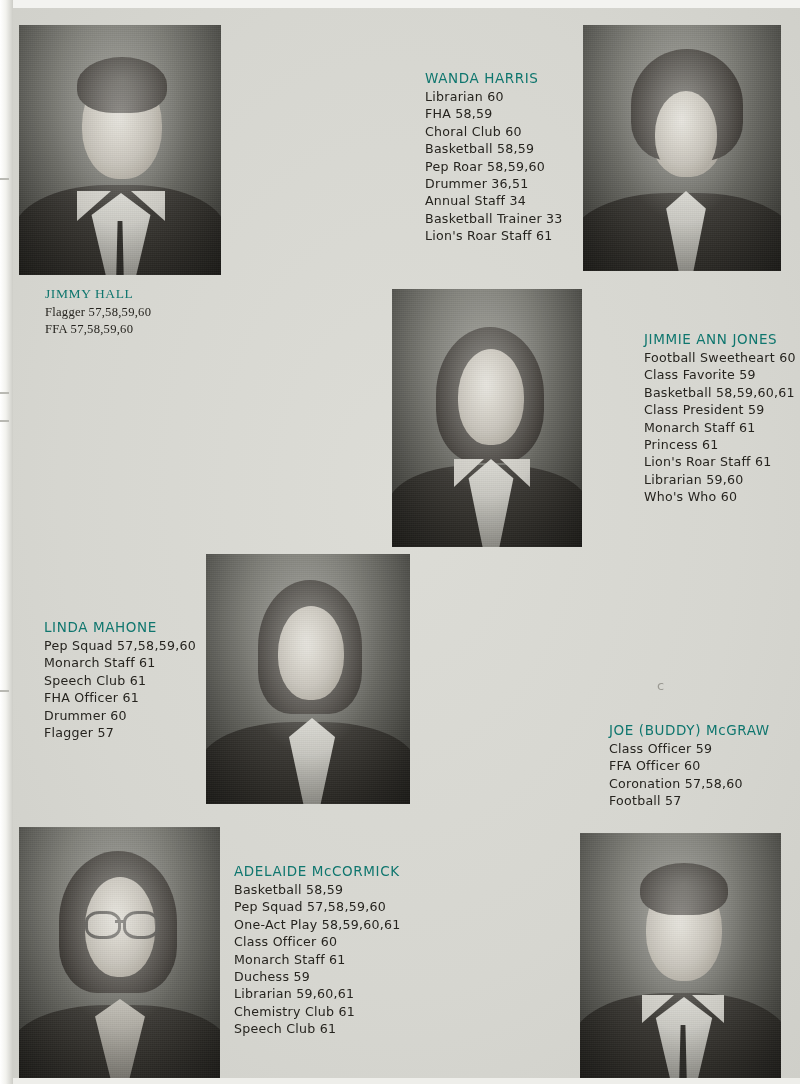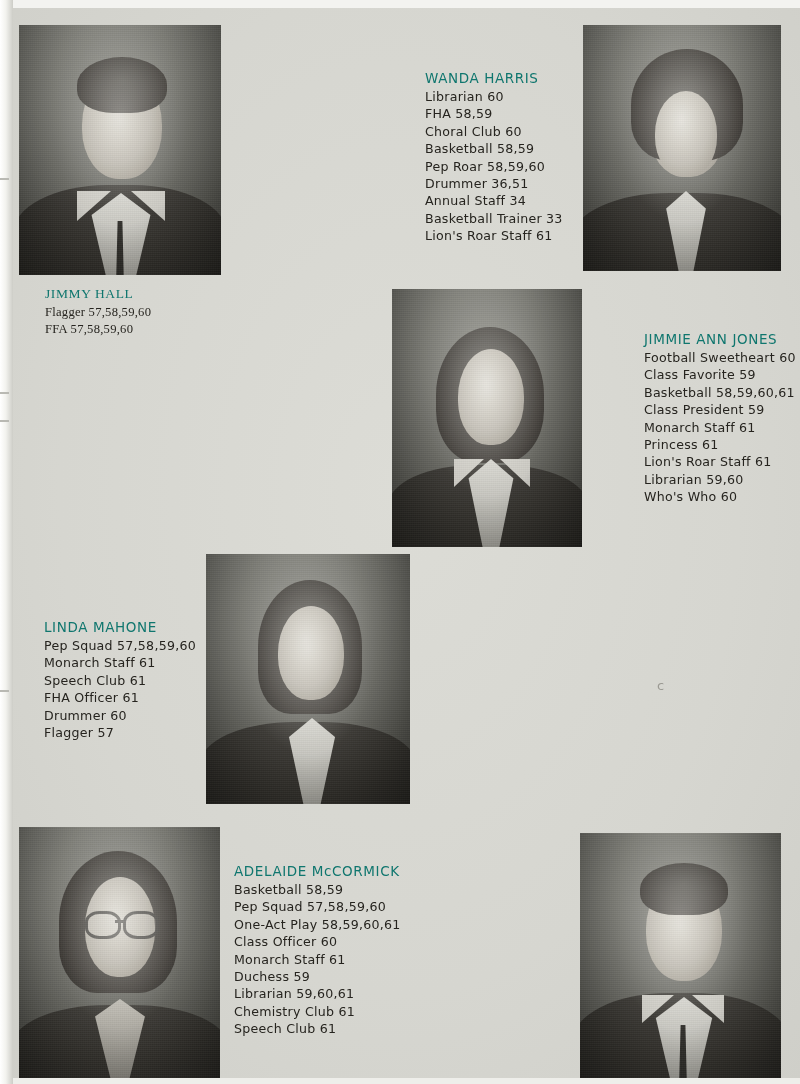--- a/index.html
+++ b/index.html
@@ -243,20 +243,27 @@
     <div class="act">Pep Squad 57,58,59,60</div>
     <div class="act">Monarch Staff 61</div>
     <div class="act">Speech Club 61</div>
     <div class="act">FHA Officer 61</div>
     <div class="act">Drummer 60</div>
     <div class="act">Flagger 57</div>
   </div>
 
   <div class="smudge" style="left:657px; top:678px;">c</div>
 
+  <div class="caption" style="left:609px; top:722px;">
+    <div class="name">JOE (BUDDY) McGRAW</div>
+    <div class="act">Class Officer 59</div>
+    <div class="act">FFA Officer 60</div>
+    <div class="act">Coronation 57,58,60</div>
+    <div class="act">Football 57</div>
+  </div>
 
   <div class="photo" style="left:580px; top:833px; width:201px; height:245px;">
     <div class="frame"></div>
     <div class="torso" style="left:-8px; top:160px; width:218px; height:112px;"></div>
     <div class="shirt" style="left:60px; top:164px; width:88px; height:96px;"></div>
     <div class="tie" style="left:88px; top:192px; width:30px; height:72px;"></div>
     <div class="collar-l" style="left:62px; top:162px; width:32px; height:28px;"></div>
     <div class="collar-r" style="left:112px; top:162px; width:32px; height:28px;"></div>
     <div class="head" style="left:66px; top:44px; width:76px; height:104px;"></div>
     <div class="hair" style="left:60px; top:30px; width:88px; height:52px; background:radial-gradient(ellipse at 50% 45%, #6b6459 0%, #4a4view39 70%, #2e2a24 100%);"></div>

